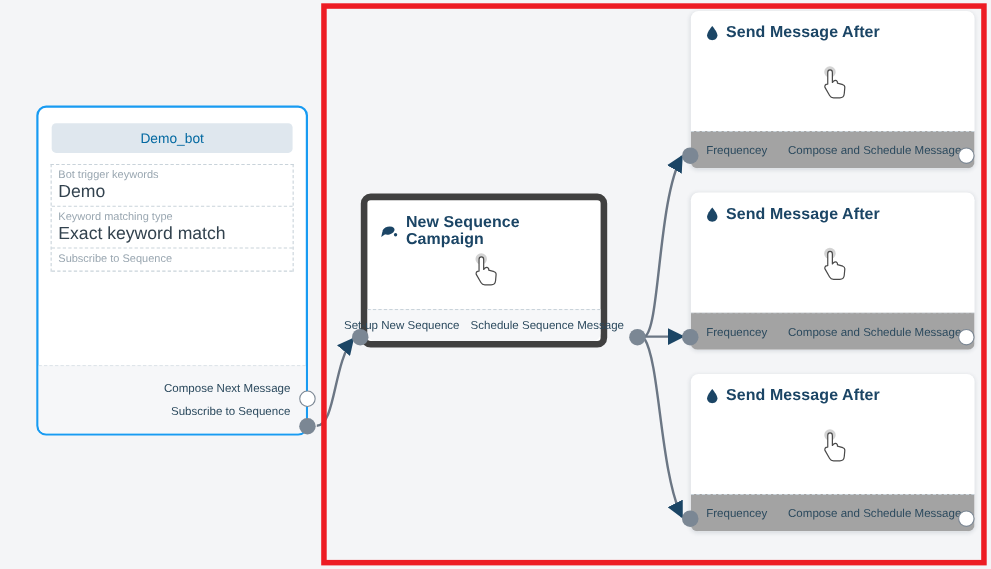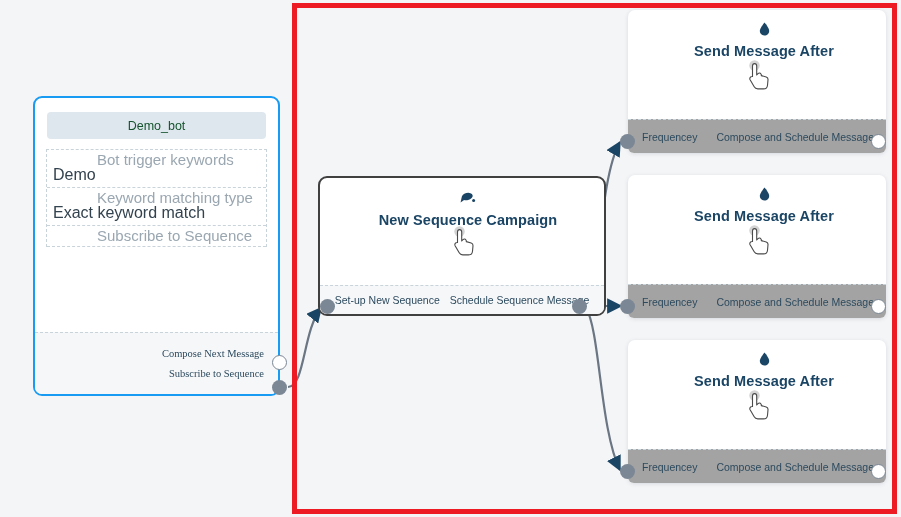--- a/index.html
+++ b/index.html
@@ -47,21 +47,20 @@
     z-index: 10;
   }
   .node-title {
     display: flex;
     align-items: center;
     gap: 7px;
     font-size: 14.5px;
     font-weight: bold;
     color: #1b4565;
     letter-spacing: .1px;
-    flex-direction: column;
   }
   .node-footer {
     position: absolute;
     left: 0;
     right: 0;
     bottom: 0;
     display: flex;
     align-items: center;
     box-sizing: border-box;
   }
@@ -102,62 +101,60 @@
   }
   .bot-pill {
     margin: 14px 12px 10px 12px;
     height: 27px;
     background: #dfe7ee;
     border-radius: 4px;
     display: flex;
     align-items: center;
     justify-content: center;
     font-size: 12.5px;
-    color: #14532d;
+    color: #0369a1;
   }
   .fields {
     margin: 9px 11px 0 11px;
     border: 1px dashed #c9d3da;
     border-bottom: none;
   }
   .field {
     border-bottom: 1px dashed #c9d3da;
     padding: 3px 6px 4px 6px;
   }
   .field-label {
-    font-size: 15px;
+    font-size: 10px;
     color: #9aa7b1;
     line-height: 13px;
-    margin-left: 44px;
   }
   .field-value {
     font-size: 16px;
     color: #32424e;
     line-height: 17px;
   }
   #node-start .node-footer {
     height: 62px;
     background: #f6f7f9;
     border-top: 1px dashed #c9d3da;
     border-radius: 0 0 7px 7px;
     flex-direction: column;
     align-items: flex-end;
     justify-content: center;
     padding-right: 14px;
     gap: 9px;
-    font-family: Liberation Serif, serif;
   }
 
   
   #node-sequence {
-    left: 318px;
+    left: 328px;
     top: 176px;
-    width: 288px;
+    width: 224px;
     height: 140px;
-    border: 2px solid #404040;
+    border: 6px solid #404040;
     border-radius: 9px;
   }
   #node-sequence .node-title {
     margin: 12px 0 0 12px;
   }
   #node-sequence .node-footer {
     height: 29px;
     background: #f6f7f9;
     border-top: 1px dashed #c9d3da;
     border-radius: 0 0 7px 7px;

